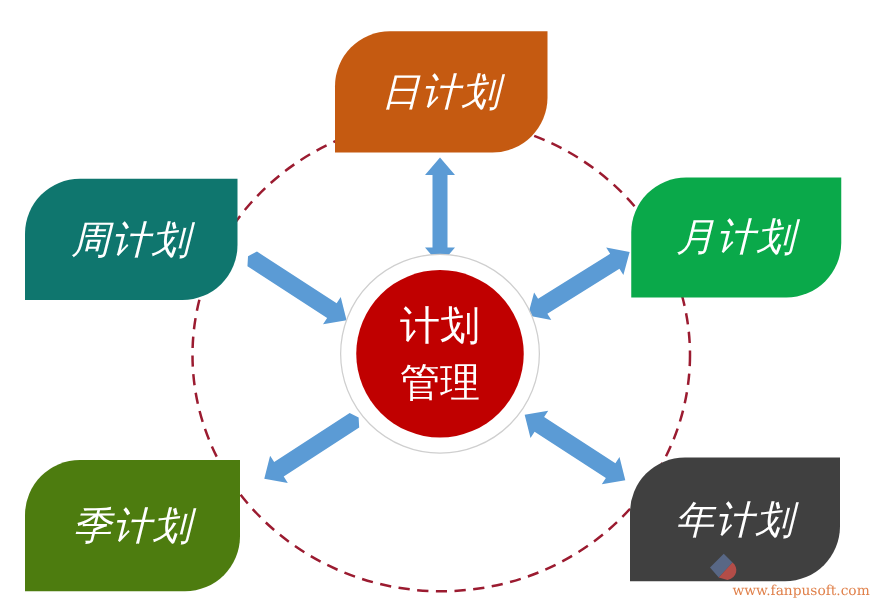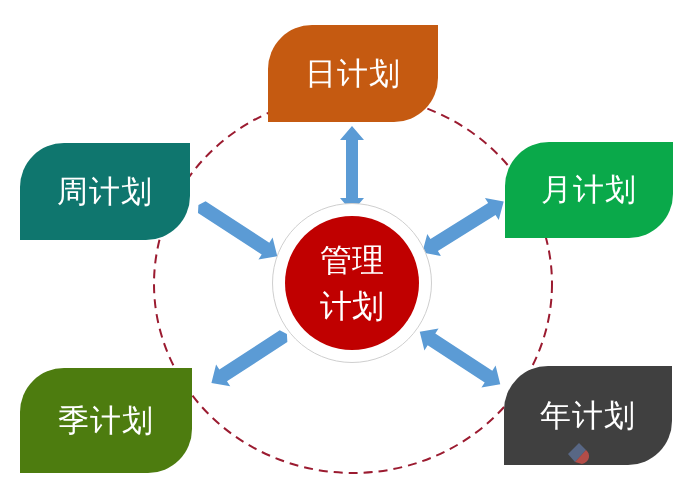--- a/index.html
+++ b/index.html
@@ -1,20 +1,20 @@
 <!DOCTYPE html>
 <html><head>
 <meta charset="utf-8">
 <style>
   html, body { margin:0; padding:0; }
   body { width:696px; height:487px; background:#ffffff; position:relative; overflow:hidden;
          font-family:"DejaVu Sans","Liberation Sans",sans-serif; }
   #canvas { position:absolute; left:0; top:0; width:696px; height:487px; }
   .box { position:absolute; color:#ffffff; font-size:31px; display:flex; align-items:center;
-         justify-content:center; letter-spacing:1px; box-sizing:border-box; }
+         justify-content:center; letter-spacing:1px; box-sizing:border-box;font-style:italic; }
   .leaf { border-radius:44px 0 44px 0; }
   #day   { left:268px; top:25px;  width:170px; height:97px; background:#c55a11; }
   #week  { left:20px;  top:143px; width:170px; height:97px; background:#0f766e; }
   #month { left:505px; top:142px; width:168px; height:96px; background:#0aa94a; }
   #season{ left:20px;  top:368px; width:172px; height:105px; background:#4d7c0f;align-items:center; }
   #year  { left:504px; top:366px; width:168px; height:99px; background:#404040; }
   #center-ring { position:absolute; left:272px; top:203px; width:160px; height:160px;
                  border-radius:50%; background:#ffffff; border:1px solid #cfcfcf; box-sizing:border-box; }
   #center { position:absolute; left:285px; top:216px; width:134px; height:134px; border-radius:50%;
             background:#c00000; color:#fff; display:flex; flex-direction:column;
@@ -49,22 +49,22 @@
     </g>
 
     <g transform="translate(460,358) rotate(33)">
       <polygon points="-48,0 -34,-13 -34,-7 34,-7 34,-13 48,0 34,13 34,7 -34,7 -34,13"></polygon>
     </g>
   </g>
 </svg>
 
 <div id="center-ring"></div>
 <div id="center">
+  <span>计划</span>
   <span>管理</span>
-  <span>计划</span>
 </div>
 
 <div id="day" class="box leaf">
   <span>日计划</span>
 </div>
 <div id="week" class="box leaf">
   <span>周计划</span>
 </div>
 <div id="month" class="box leaf">
   <span>月计划</span>
@@ -74,13 +74,14 @@
 </div>
 <div id="year" class="box leaf">
   <span>年计划</span>
 </div>
 
 <div id="watermark">
   <svg id="wm-logo" viewBox="0 0 26 24">
     <polygon points="13,1 2,12 9,20 20,8" fill="#5d6f92" opacity="0.85"></polygon>
     <path d="M9,20 L20,8 C25,12 24,20 16,22 Z" fill="#c8504a" opacity="0.85"></path>
   </svg>
+  <span id="wm-url">www.fanpusoft.com</span>
 </div>
 
 </body></html>

